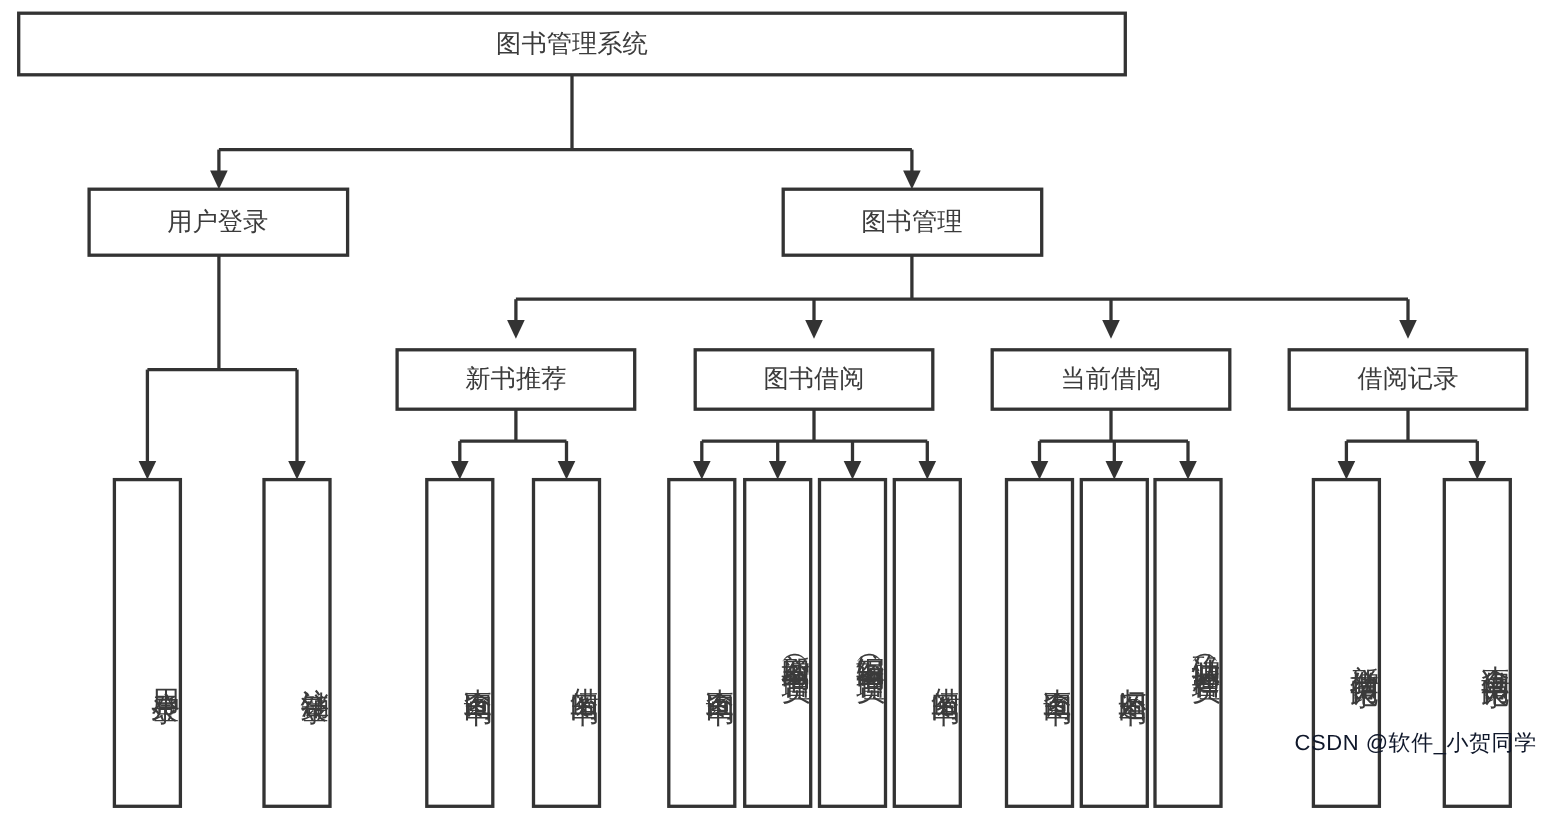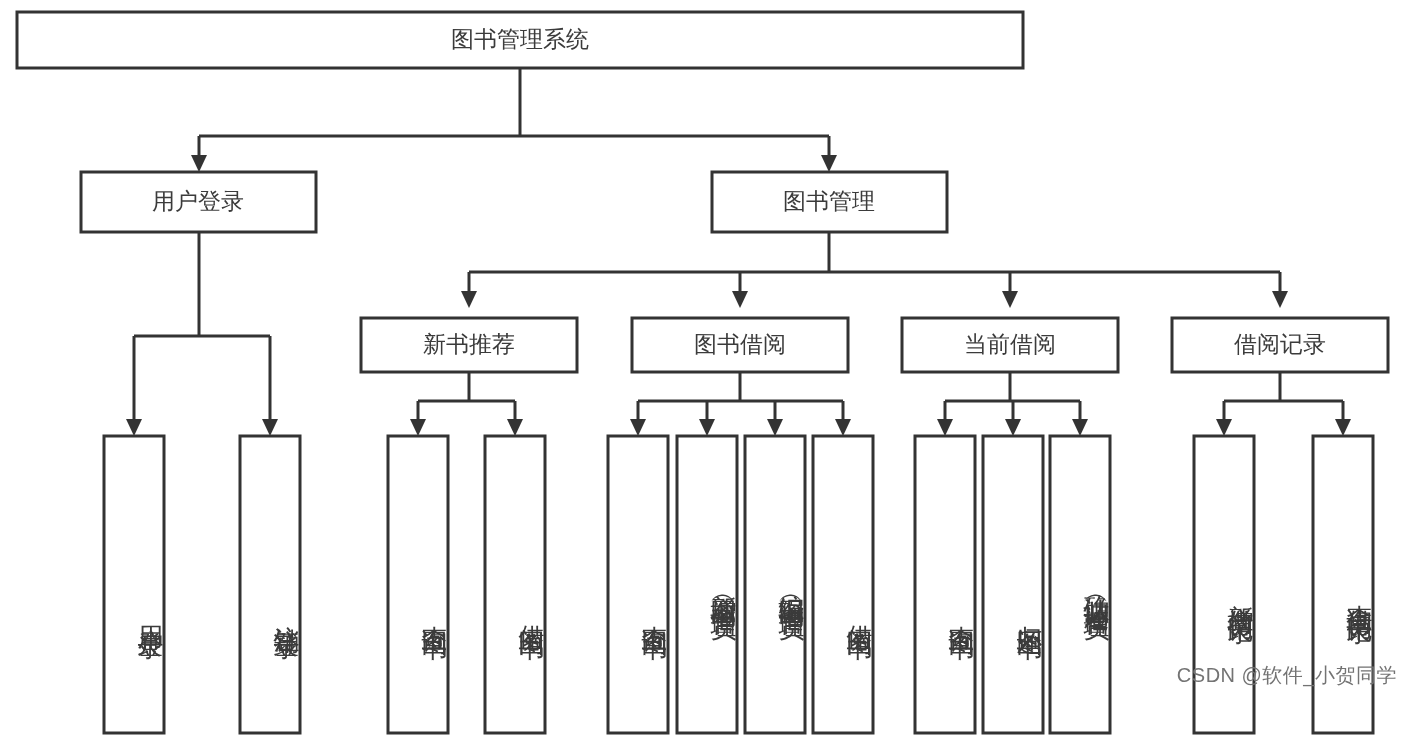--- a/index.html
+++ b/index.html
@@ -63,21 +63,21 @@
     color: #3b3b3b;
     white-space: nowrap;
     pointer-events: none;
   }
   .watermark {
     position: absolute;
     right: 8px;
     bottom: 6px;
     font-family: "Liberation Sans", "DejaVu Sans", sans-serif;
     font-size: 20px;
-    color: #737373;
+    color: #0f172a;
     white-space: nowrap;
     letter-spacing: 0.5px;
   }
 </style>
 </head>
 <body>
 
 <div id="diagram-root">
 
   <svg id="tree-svg" viewBox="0 0 1405 747" xmlns="http://www.w3.org/2000/svg">

